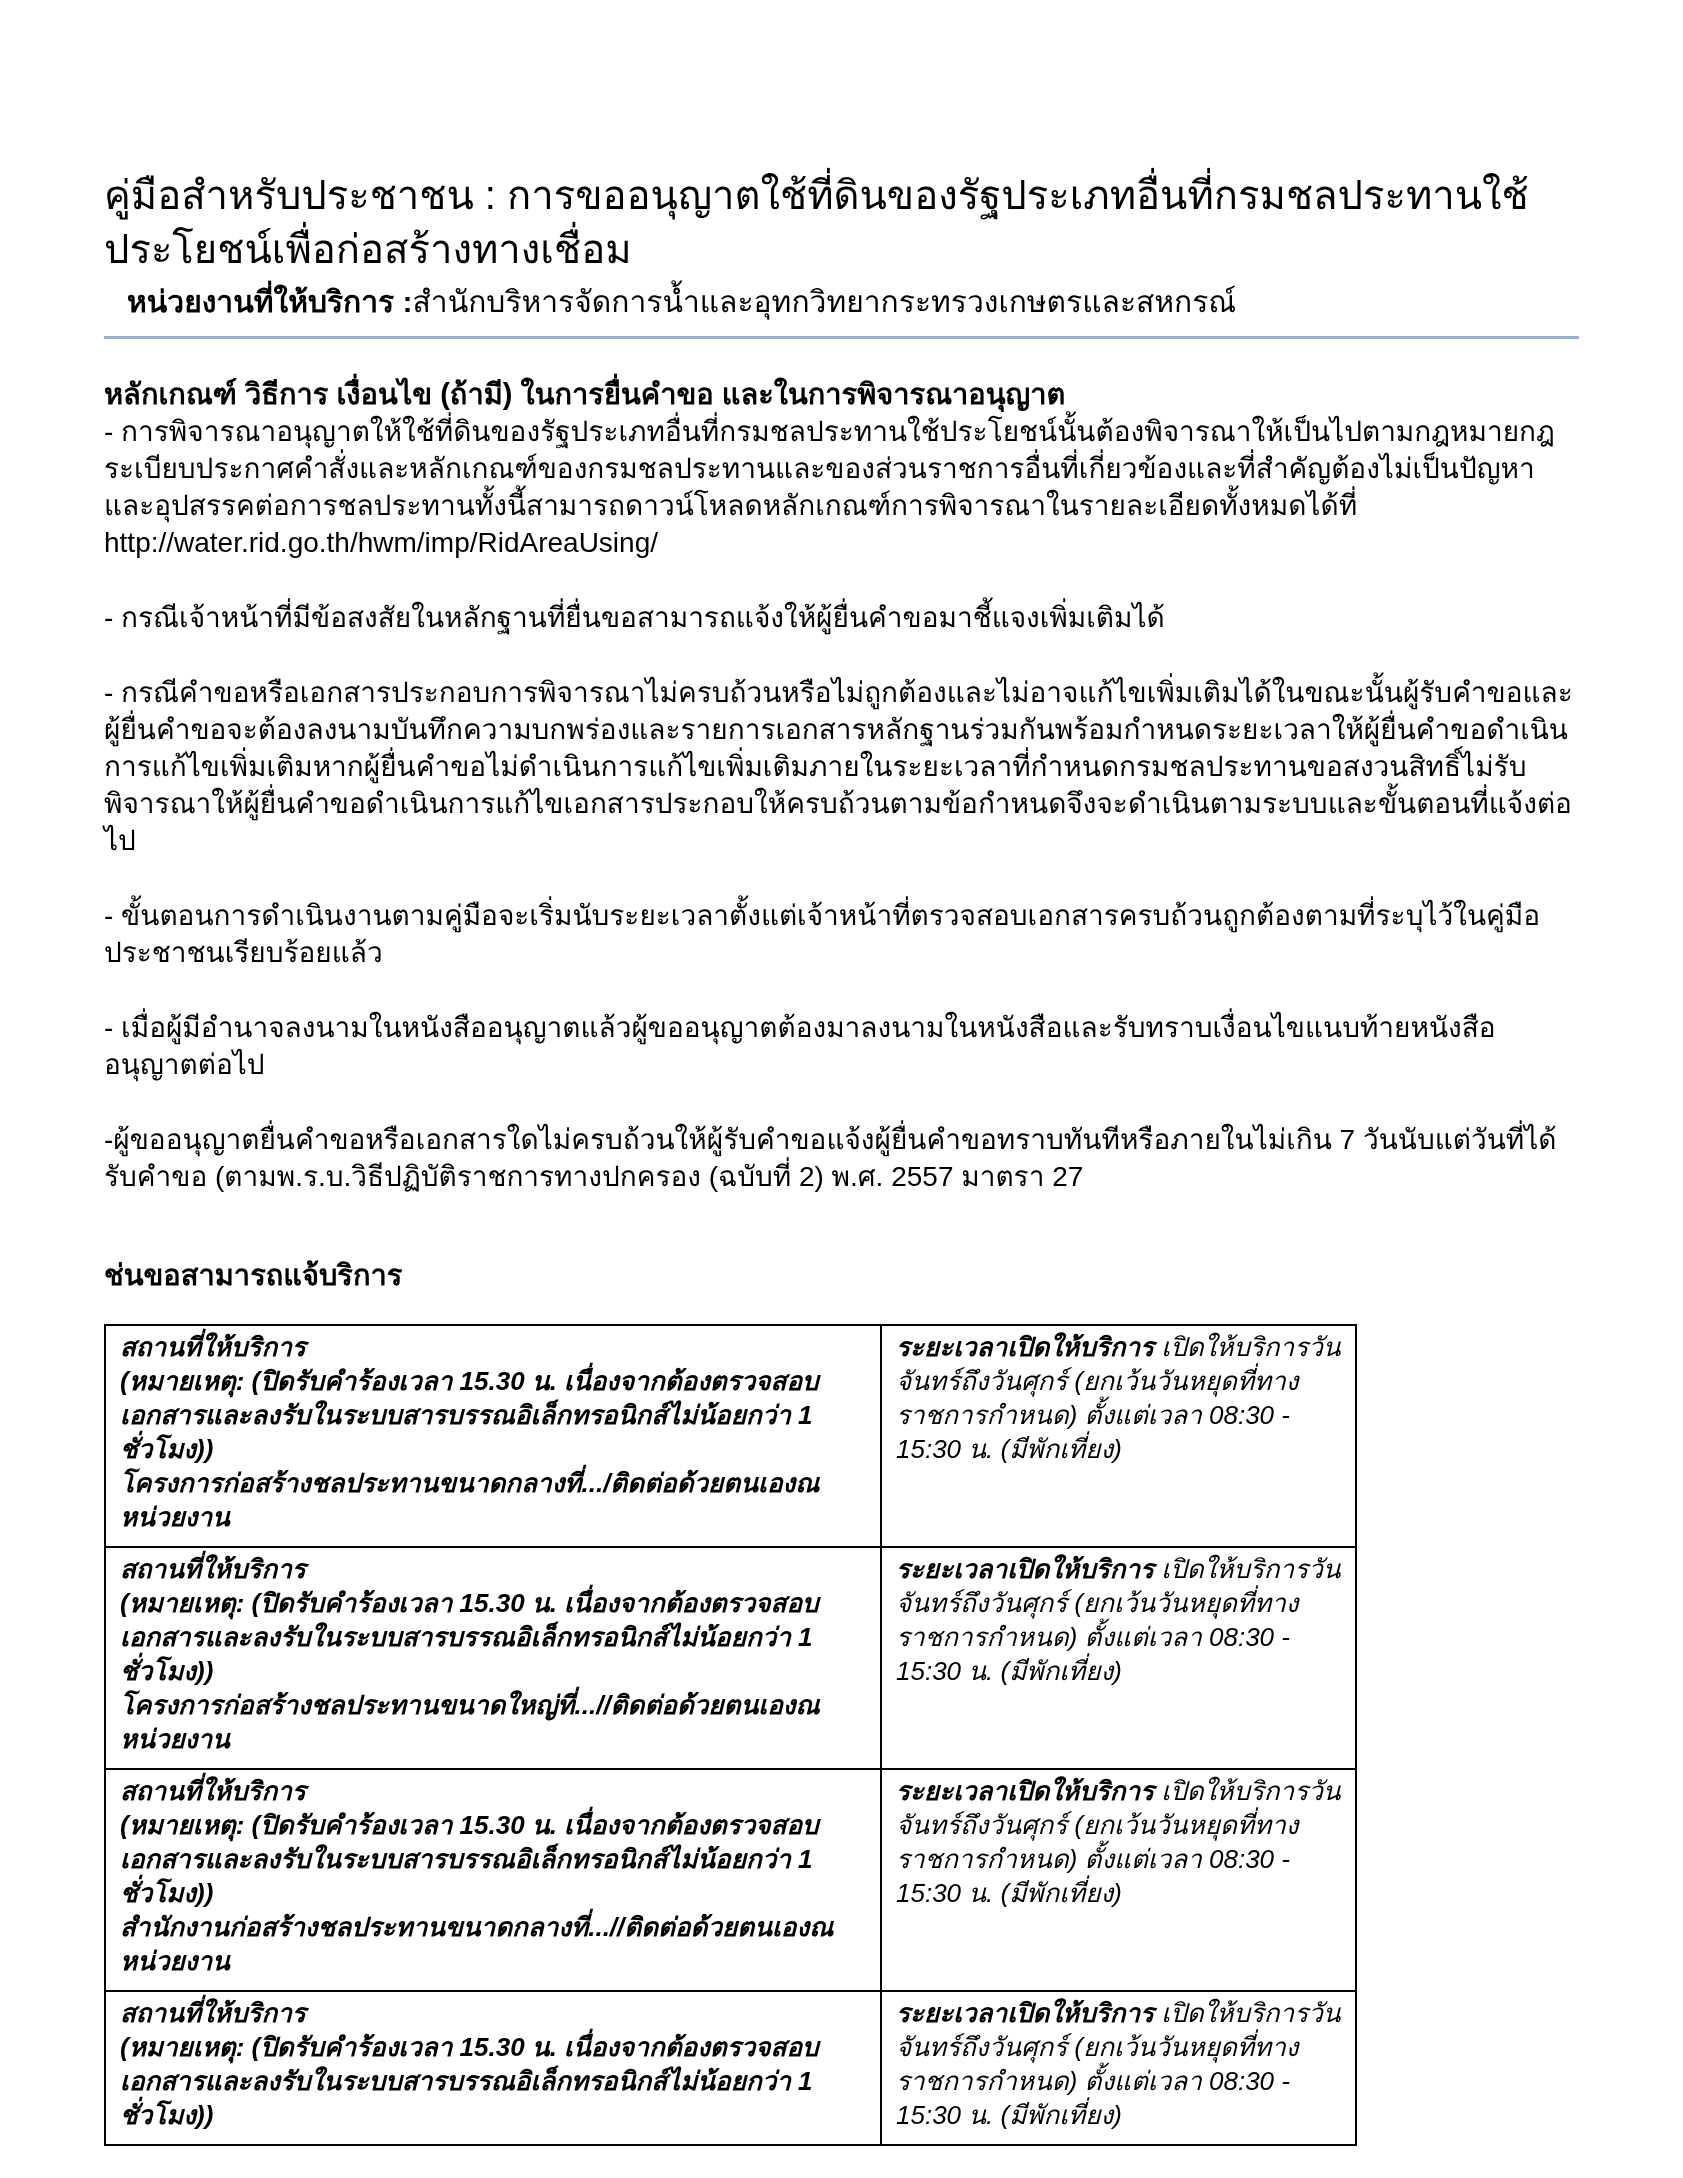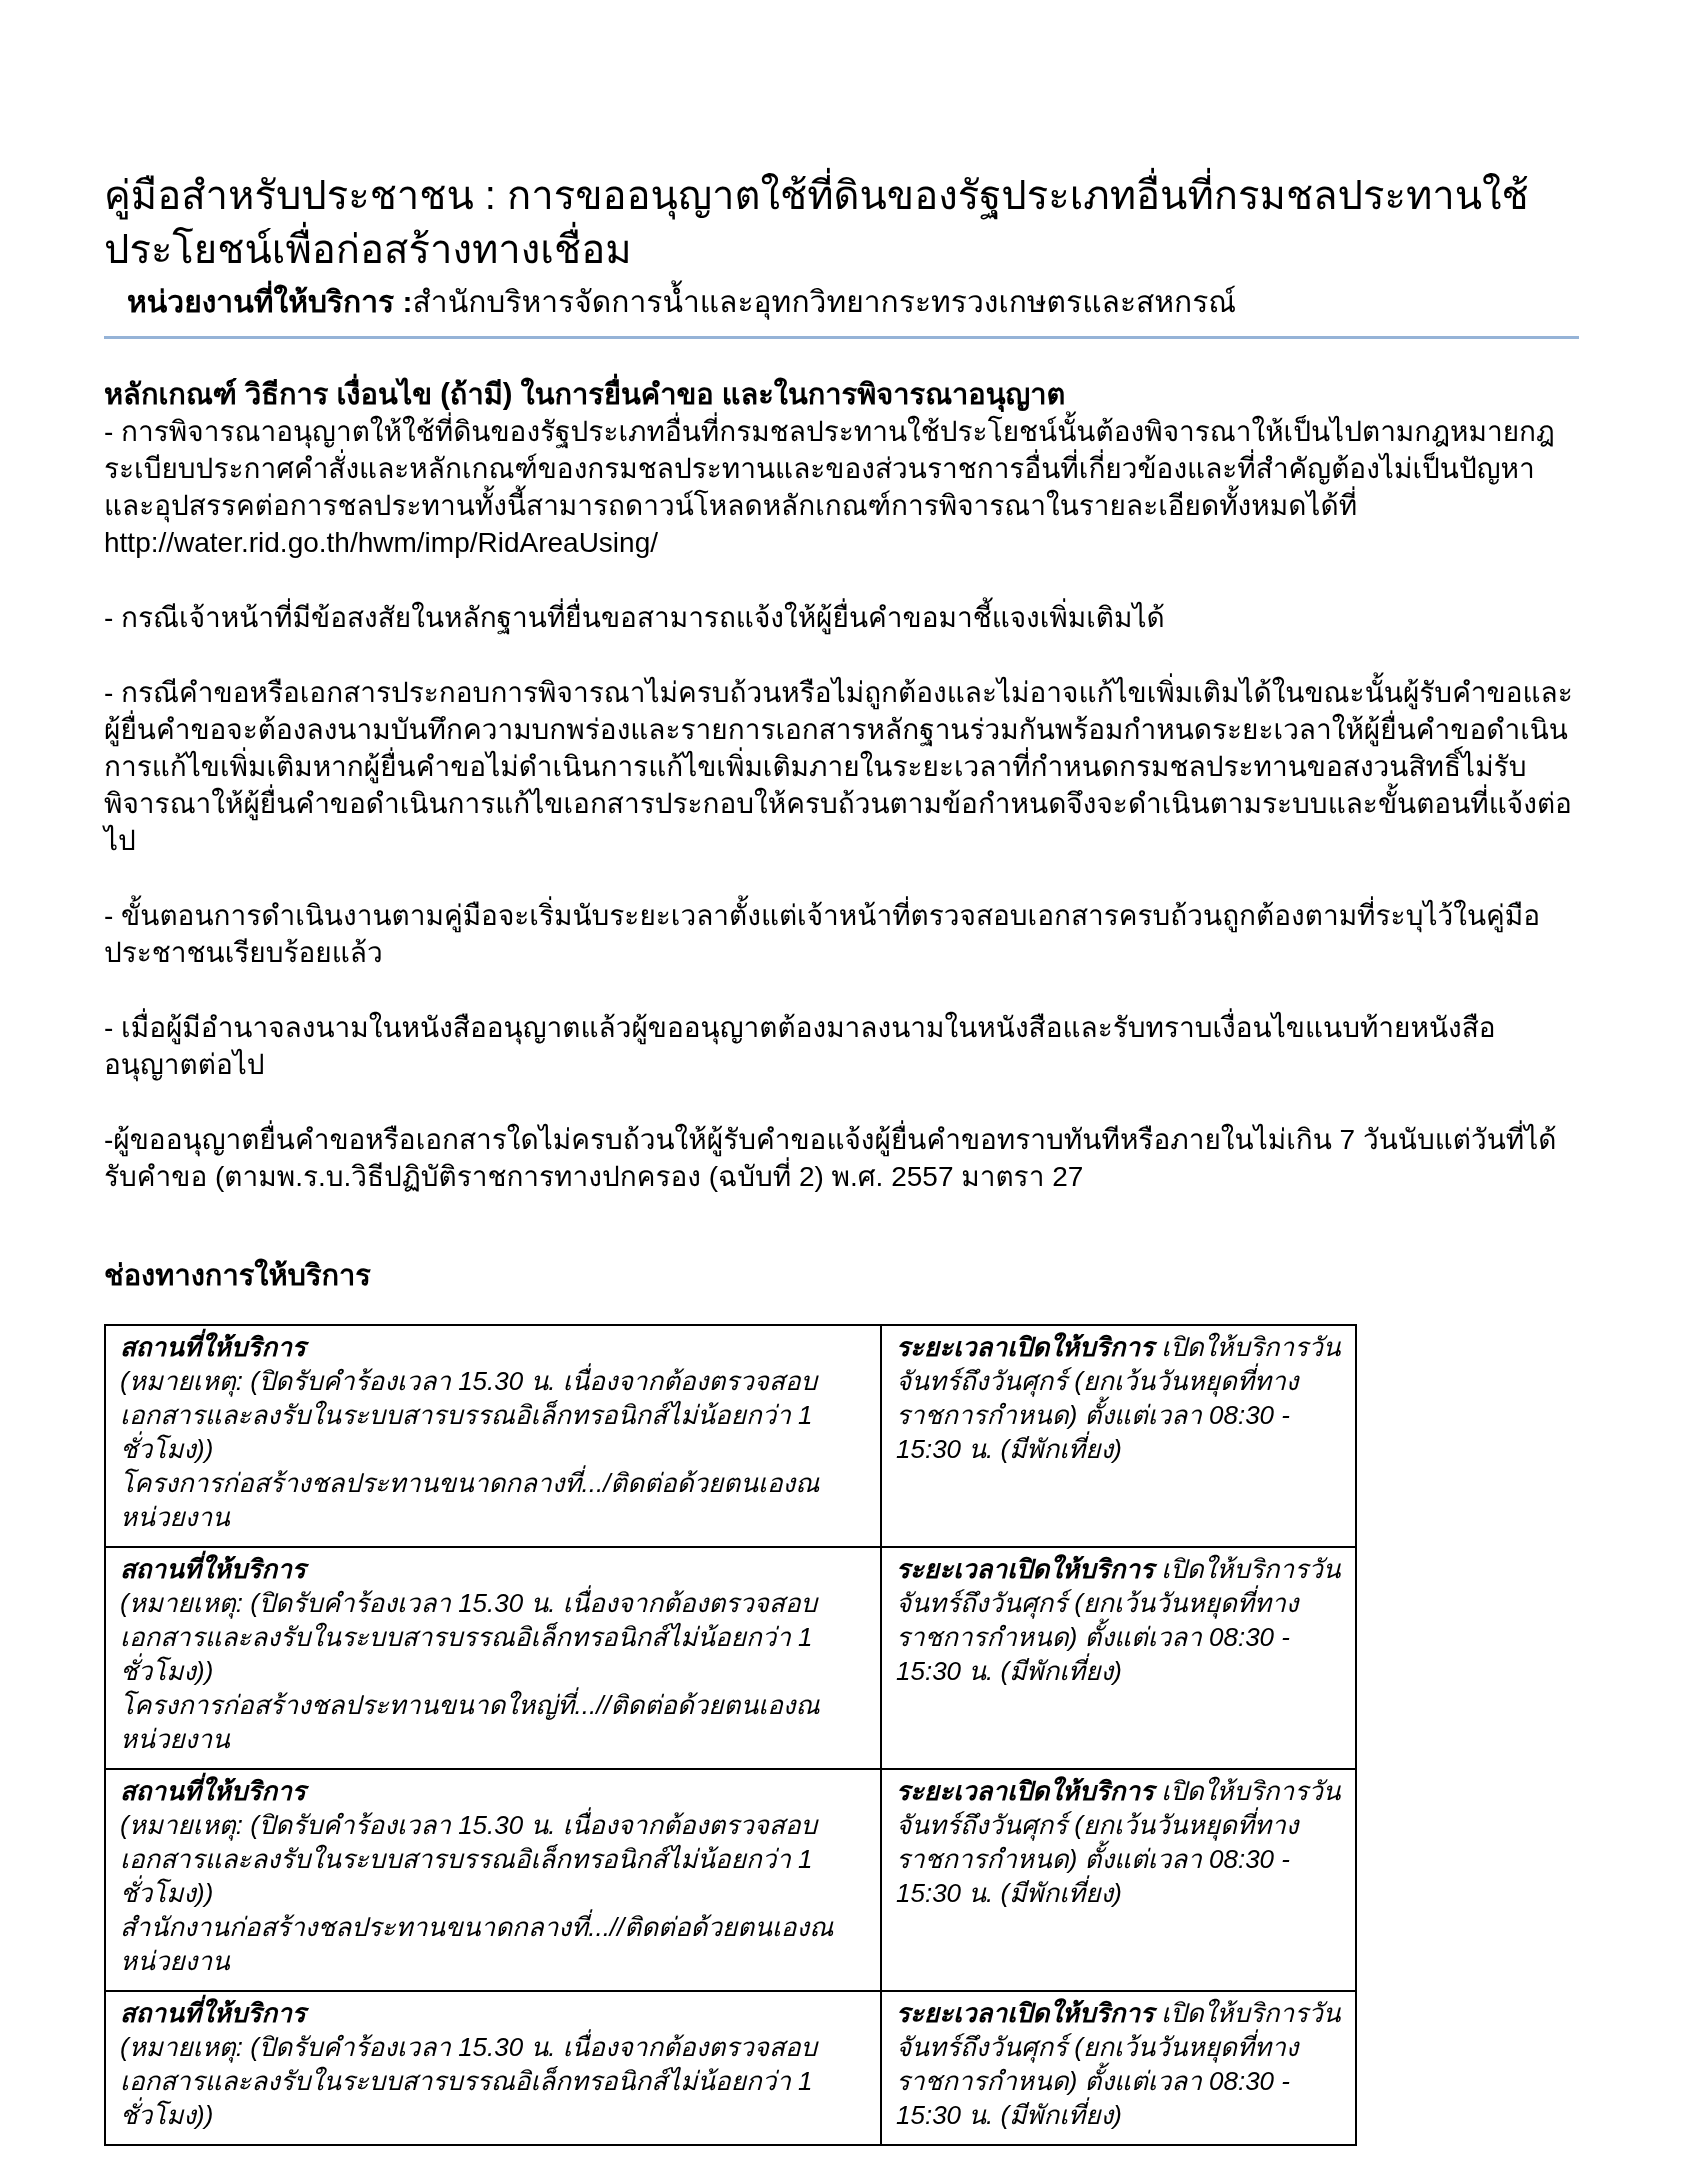--- a/index.html
+++ b/index.html
@@ -76,21 +76,21 @@
     line-height: 34px;
     font-style: italic;
     overflow-wrap: anywhere;
   }
   td.loc-cell   { width: 748px; }
   td.hours-cell { width: 447px; }
   .cell-title {
     font-weight: bold;
   }
   .loc-title { display: block; }
-  .loc-note, .loc-detail { display: block; }
+  .loc-note, .loc-detail { display: block; font-weight: bold; }
 </style>
 </head>
 <body>
 
 <div class="page">
   <div class="content">
 
     <div class="doc-title">คู่มือสำหรับประชาชน : การขออนุญาตใช้ที่ดินของรัฐประเภทอื่นที่กรมชลประทานใช้ประโยชน์เพื่อก่อสร้างทางเชื่อม</div>
 
     <div class="agency-line">
@@ -108,21 +108,21 @@
     <p class="body-par par-gap">- กรณีเจ้าหน้าที่มีข้อสงสัยในหลักฐานที่ยื่นขอสามารถแจ้งให้ผู้ยื่นคำขอมาชี้แจงเพิ่มเติมได้</p>
 
     <p class="body-par par-gap">- กรณีคำขอหรือเอกสารประกอบการพิจารณาไม่ครบถ้วนหรือไม่ถูกต้องและไม่อาจแก้ไขเพิ่มเติมได้ในขณะนั้นผู้รับคำขอและผู้ยื่นคำขอจะต้องลงนามบันทึกความบกพร่องและรายการเอกสารหลักฐานร่วมกันพร้อมกำหนดระยะเวลาให้ผู้ยื่นคำขอดำเนินการแก้ไขเพิ่มเติมหากผู้ยื่นคำขอไม่ดำเนินการแก้ไขเพิ่มเติมภายในระยะเวลาที่กำหนดกรมชลประทานขอสงวนสิทธิ์ไม่รับพิจารณาให้ผู้ยื่นคำขอดำเนินการแก้ไขเอกสารประกอบให้ครบถ้วนตามข้อกำหนดจึงจะดำเนินตามระบบและขั้นตอนที่แจ้งต่อไป</p>
 
     <p class="body-par par-gap">- ขั้นตอนการดำเนินงานตามคู่มือจะเริ่มนับระยะเวลาตั้งแต่เจ้าหน้าที่ตรวจสอบเอกสารครบถ้วนถูกต้องตามที่ระบุไว้ในคู่มือประชาชนเรียบร้อยแล้ว</p>
 
     <p class="body-par par-gap">- เมื่อผู้มีอำนาจลงนามในหนังสืออนุญาตแล้วผู้ขออนุญาตต้องมาลงนามในหนังสือและรับทราบเงื่อนไขแนบท้ายหนังสืออนุญาตต่อไป</p>
 
     <p class="body-par par-gap">-ผู้ขออนุญาตยื่นคำขอหรือเอกสารใดไม่ครบถ้วนให้ผู้รับคำขอแจ้งผู้ยื่นคำขอทราบทันทีหรือภายในไม่เกิน 7 วันนับแต่วันที่ได้รับคำขอ (ตามพ.ร.บ.วิธีปฏิบัติราชการทางปกครอง (ฉบับที่ 2) พ.ศ. 2557 มาตรา 27</p>
 
-    <div class="channels-heading">ช่องทางการให้บริการ</div>
+    <div class="channels-heading">ช่นขอสามารถแจ้บริการ</div>
 
     <table class="service-table">
       <tbody>
         <tr>
           <td class="loc-cell">
             <span class="cell-title loc-title">สถานที่ให้บริการ</span>
             <span class="loc-note">(หมายเหตุ: (ปิดรับคำร้องเวลา 15.30 น. เนื่องจากต้องตรวจสอบเอกสารและลงรับในระบบสารบรรณอิเล็กทรอนิกส์ไม่น้อยกว่า 1 ชั่วโมง))</span>
             <span class="loc-detail">โครงการก่อสร้างชลประทานขนาดกลางที่.../ติดต่อด้วยตนเองณหน่วยงาน</span>
           </td>
           <td class="hours-cell">

